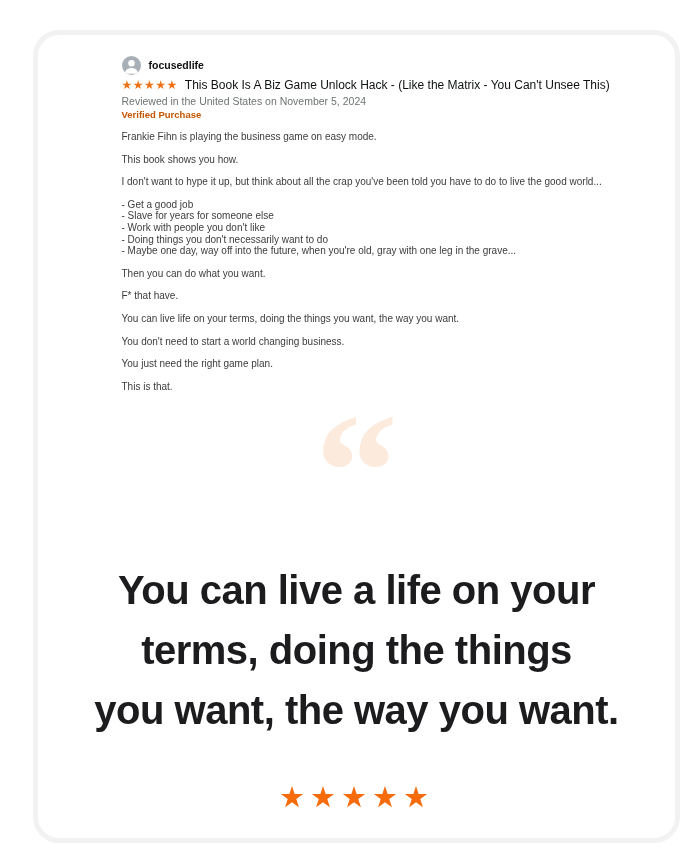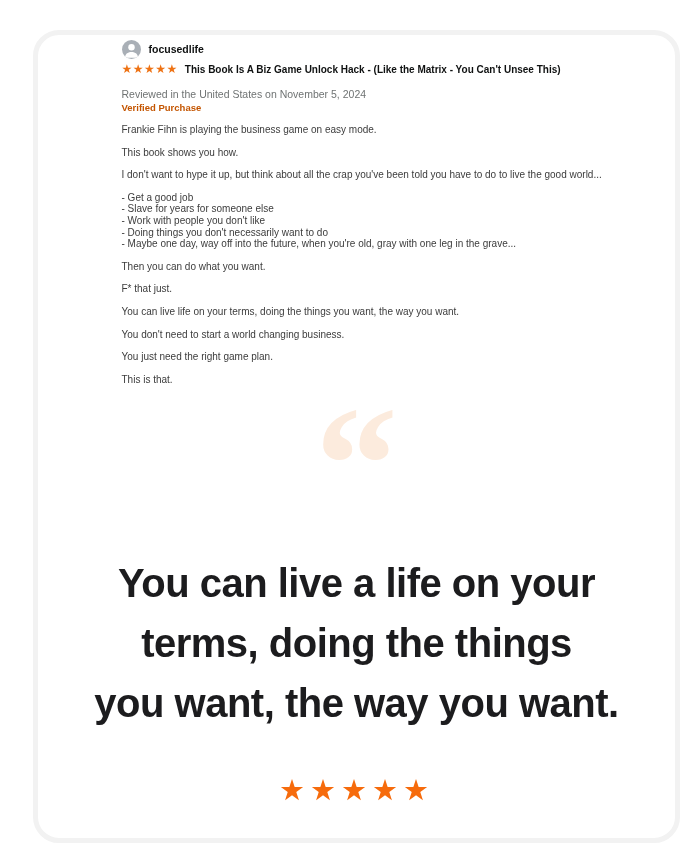--- a/index.html
+++ b/index.html
@@ -30,20 +30,21 @@
     width: 470px;
     margin: 0 auto;
     padding-top: 4px;
   }
   .reviewer-row {
     display: flex;
     align-items: center;
     gap: 8px;
     height: 20px;
     margin-bottom: 3px;
+    margin-top: 16px;
   }
   .avatar {
     width: 19px;
     height: 19px;
     border-radius: 50%;
     background: #a9afb6;
     overflow: hidden;
     display: inline-block;
     flex: 0 0 auto;
   }
@@ -60,26 +61,26 @@
     white-space: nowrap;
   }
   .stars-small {
     font-family: "DejaVu Sans", sans-serif;
     font-size: 12px;
     letter-spacing: 0.5px;
     color: var(--accent-orange, #ee7214);
     line-height: 1;
   }
   .review-title {
-    font-size: 10px;
-    font-weight: 700;
+    font-size: 12px;
+    font-weight: 400;
     color: var(--text-dark, #0f1111);
   }
   .meta {
-    margin-top: 12px;
+    margin-top: 3px;
     font-size: 10.5px;
     color: var(--text-muted, #6f7373);
     line-height: 12px;
     white-space: pre;
   }
   .verified {
     margin-top: 2px;
     font-size: 9.5px;
     font-weight: 700;
     color: var(--verified-orange, #c45500);
@@ -152,21 +153,21 @@
 
       <p>Frankie Fihn is playing the business game on easy mode.</p>
       <p>This book shows you how.</p>
       <p>I don't want to hype it up, but think about all the crap you've been told you have to do to live the good world...</p>
       <p>- Get a good job
 - Slave for years for someone else
 - Work with people you don't like
 - Doing things you don't necessarily want to do
 - Maybe one day, way off into the future, when you're old, gray with one leg in the grave...</p>
       <p>Then you can do what you want.</p>
-      <p>F* that just.</p>
+      <p>F* that have.</p>
       <p>You can live life on your terms, doing the things you want, the way you want.</p>
       <p>You don't need to start a world changing business.</p>
       <p>You just need the right game plan.</p>
       <p>This is that.</p>
     </div>
 
     <div class="quote-mark">“</div>
 
     <div class="pull-quote">You can live a life on your
 terms, doing the things

